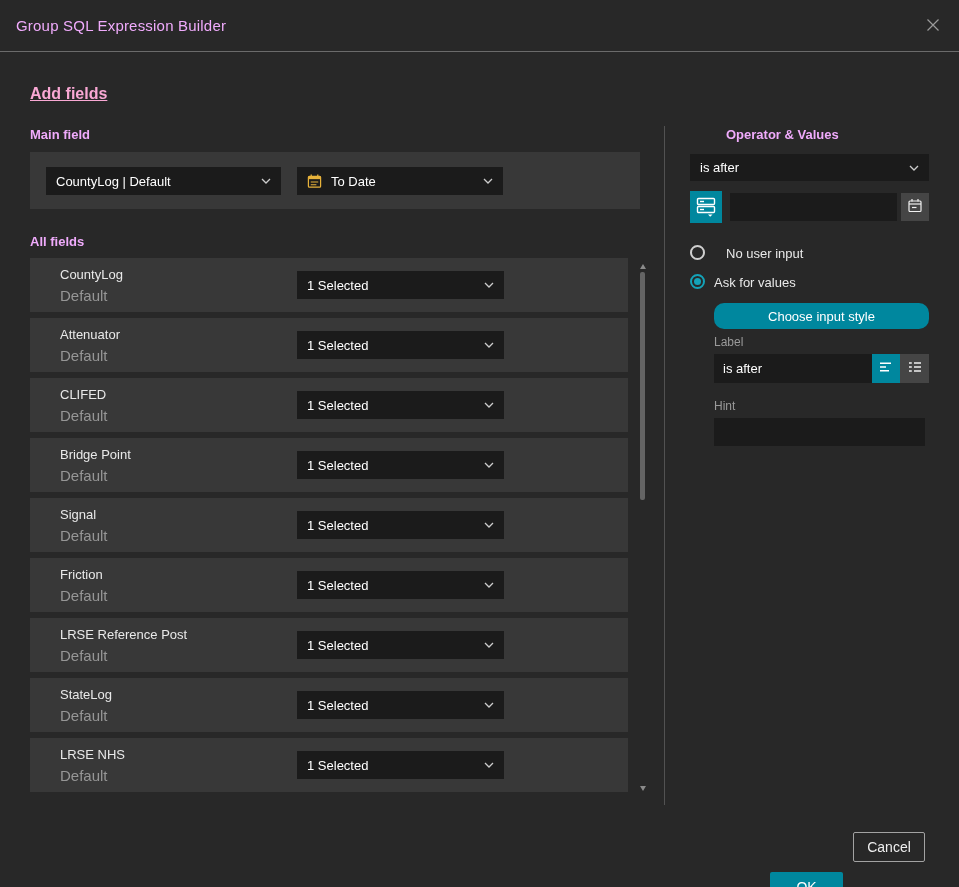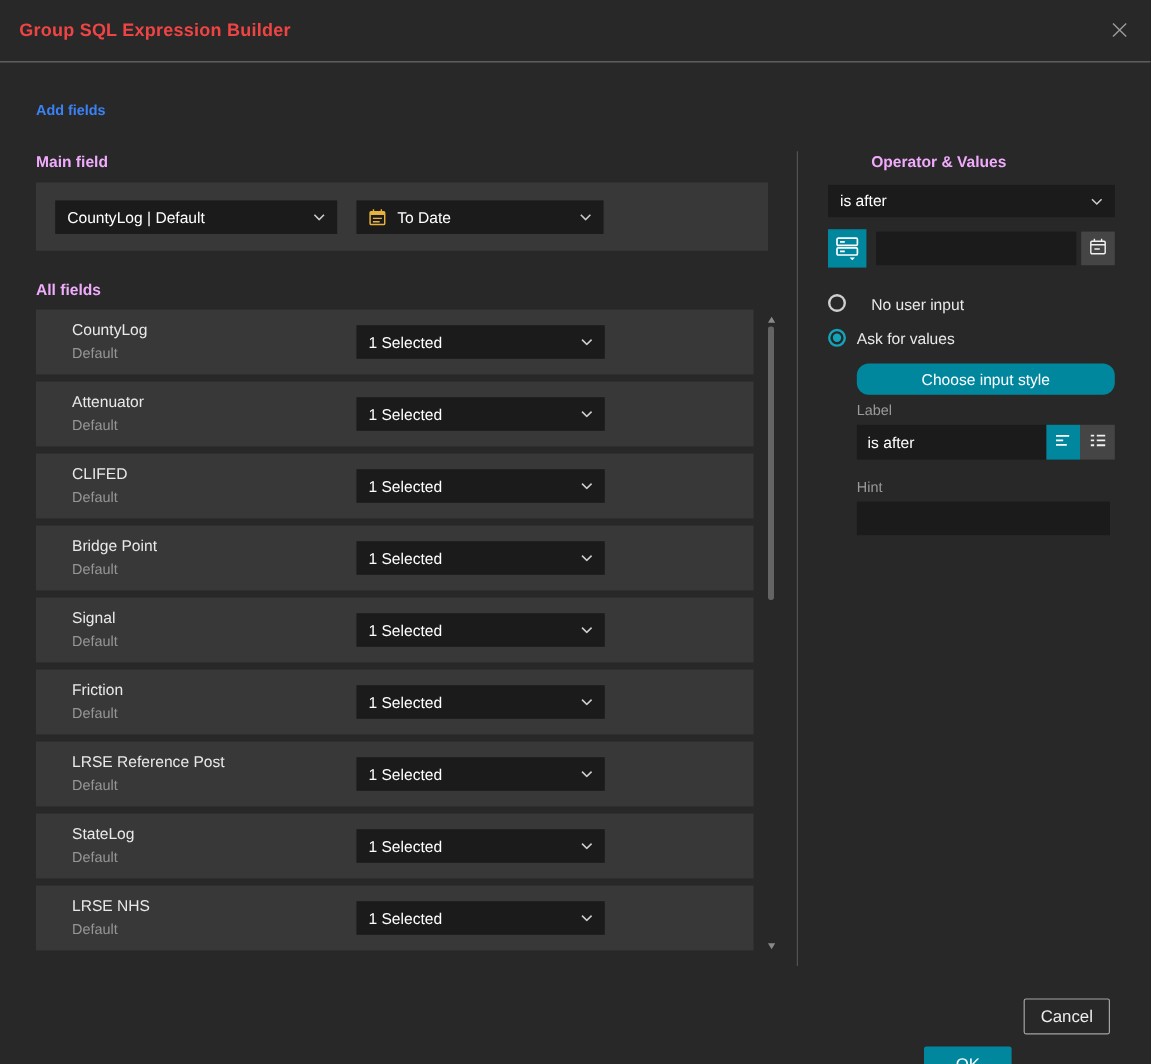--- a/index.html
+++ b/index.html
@@ -10,30 +10,30 @@
   *{box-sizing:border-box;margin:0;padding:0;}
   html,body{background:#1d1d1d;}
   body{font-family:"Liberation Sans", sans-serif;}
   .dialog{
     position:relative;width:959px;height:887px;background:#282828;
     overflow:hidden;color:#e6e6e6;
   }
   .abs{position:absolute;}
   
   .hdr{position:absolute;left:0;top:0;width:959px;height:52px;border-bottom:1px solid #6b6b6b;}
-  .hdr-title{position:absolute;left:16px;top:0;line-height:52px;font-size:15px;font-weight:700;color:#ef4444;letter-spacing:.2px;}
+  .hdr-title{position:absolute;left:16px;top:0;line-height:52px;font-size:15px;font-weight:400;color:#f0abfc;letter-spacing:.2px;}
   .close-btn{position:absolute;right:12px;top:12px;width:28px;height:28px;display:flex;align-items:center;justify-content:center;cursor:pointer;background:transparent;border:none;}
   
-  .h1{position:absolute;font-size:12px;font-weight:700;color:#3b82f6;}
+  .h1{position:absolute;font-size:16px;font-weight:700;color:#f9a8d4;text-decoration:underline;}
   .h2{position:absolute;font-size:13px;font-weight:700;color:#f0abfc;}
   
   .main-bar{position:absolute;left:30px;top:152px;width:610px;height:57px;background:#383838;}
   .row{position:absolute;left:30px;width:598px;height:54px;background:#383838;}
   .row-name{position:absolute;left:30px;top:9px;font-size:13px;color:#e9e9e9;}
-  .row-sub{position:absolute;left:30px;top:29px;font-size:12px;color:#969696;}
+  .row-sub{position:absolute;left:30px;top:29px;font-size:15px;color:#969696;}
   
   .dd{position:absolute;background:#1b1b1b;color:#fff;font-size:13px;display:flex;align-items:center;padding:0 10px;cursor:pointer;}
   .dd .dd-text{flex:1;white-space:nowrap;overflow:hidden;}
   .dd .chev{display:flex;align-items:center;margin-left:6px;}
   .dd-ico{display:flex;align-items:center;margin-right:9px;}
   
   .tin{position:absolute;background:#1b1b1b;border:none;outline:none;color:#fff;font-size:13px;padding:0 9px;font-family:"Liberation Sans",sans-serif;}
   
   .sqbtn{position:absolute;display:flex;align-items:center;justify-content:center;border:none;cursor:pointer;}
   .sq-accent{background:var(--accent);}

